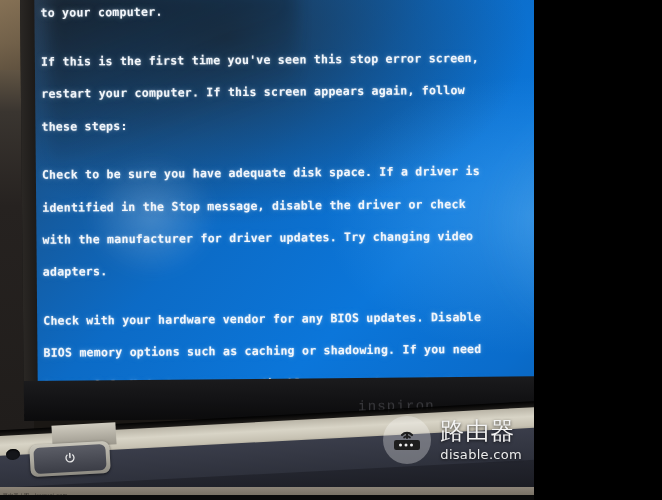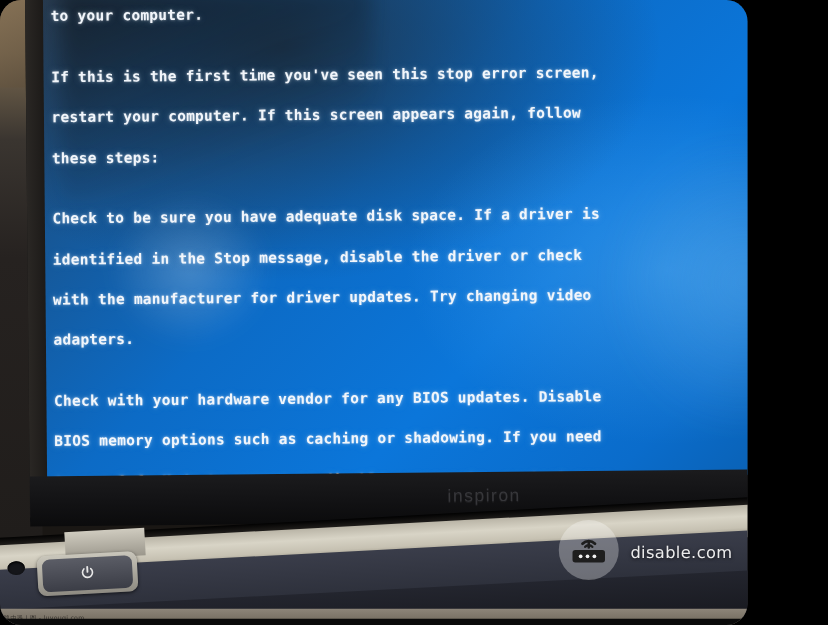--- a/index.html
+++ b/index.html
@@ -1,20 +1,20 @@
 <!DOCTYPE html>
 <html><head>
 <meta charset="utf-8">
 <style>
   * { margin:0; padding:0; box-sizing:border-box; }
   html,body { width:662px; height:500px; overflow:hidden; background:#000; }
   body { font-family:"DejaVu Sans Mono", monospace; }
 
-  #photo { position:relative; width:598px; height:500px; overflow:hidden;
-           background:#1a1714;border-radius:17px; }
+  #photo { position:relative; width:534px; height:500px; overflow:hidden;
+           background:#1a1714; }
 
   
   .room-left { position:absolute; left:0; top:0; width:34px; height:430px;
       background:linear-gradient(180deg,#6b5a45 0%,#7a6950 10%,#3a3530 26%,
         #262220 48%,#201d1b 100%); }
   .room-topstrip { position:absolute; left:0; top:0; width:40px; height:70px;
       background:linear-gradient(160deg,#8a7558,#5c4e3c); opacity:.85; }
 
   
   .lid { position:absolute; left:22px; top:-6px; width:648px; height:420px;
@@ -48,22 +48,22 @@
       color:#f2f6fb; font-size:11.6px; line-height:16.2px;
       letter-spacing:.2px; white-space:pre;
       text-shadow:0 0 2px rgba(255,255,255,.55), 0 0 6px rgba(170,215,255,.35);
       font-weight:700; }
   .bsod .para { margin-bottom:16.2px; }
 
   
   .bezel-bottom { position:absolute; left:24px; top:378px; width:648px; height:40px;
       background:linear-gradient(180deg,#1b1b1d 0%,#121214 55%,#0b0b0c 100%);
       transform:rotate(-0.55deg); }
-  .brand { position:absolute; left:358px; top:388px; color:#3b3b3f;
-      font-family:Liberation Sans, sans-serif; font-size:14px; letter-spacing:1.2px;
+  .brand { position:absolute; left:358px; top:398px; color:#3b3b3f;
+      font-family:Liberation Mono, monospace; font-size:14px; letter-spacing:1.2px;
       text-shadow:0 1px 0 rgba(255,255,255,.06); transform:rotate(-0.6deg);
       opacity:.9; }
 
   
   .hinge { position:absolute; left:-10px; top:418px; width:690px; height:26px;
       background:linear-gradient(180deg,#b9b4a6 0%,#d8d4c6 35%,#c6c1b2 70%,#8d8878 100%);
       transform:rotate(-3.1deg); }
   .hinge-shadow { position:absolute; left:-10px; top:412px; width:690px; height:8px;
       background:linear-gradient(180deg,#000,#2a2724); transform:rotate(-3.1deg); opacity:.9; }
 
@@ -179,20 +179,21 @@
         <rect x="3" y="13" width="26" height="10" rx="2.2" fill="#1e1e1e"></rect>
         <circle cx="9.5" cy="18" r="1.5" fill="#f0f0f0"></circle>
         <circle cx="15" cy="18" r="1.5" fill="#f0f0f0"></circle>
         <circle cx="20.5" cy="18" r="1.5" fill="#f0f0f0"></circle>
         <path d="M16 11 L16 7" stroke="#1e1e1e" stroke-width="2" stroke-linecap="round"></path>
         <path d="M11 8 A7 7 0 0 1 21 8" stroke="#1e1e1e" stroke-width="2.2" fill="none" stroke-linecap="round"></path>
         <path d="M13.2 10.4 A3.8 3.8 0 0 1 18.8 10.4" stroke="#1e1e1e" stroke-width="2" fill="none" stroke-linecap="round"></path>
       </svg>
     </div>
     <div class="wm-text">
+      <span class="wm-cn">路由器</span>
       <span class="wm-en">disable.com</span>
     </div>
   </div>
 
   <div class="caption-bar">
     <span class="caption-text">路由器  |  图  -  luyouqi.com</span>
   </div>
   <div class="caption-black"></div>
 
 </div>

